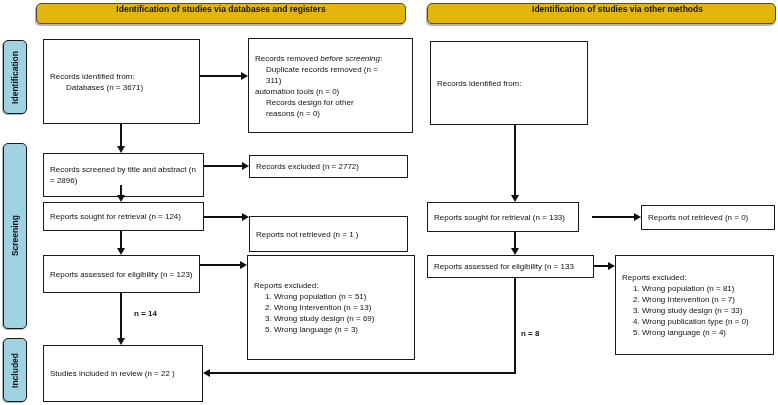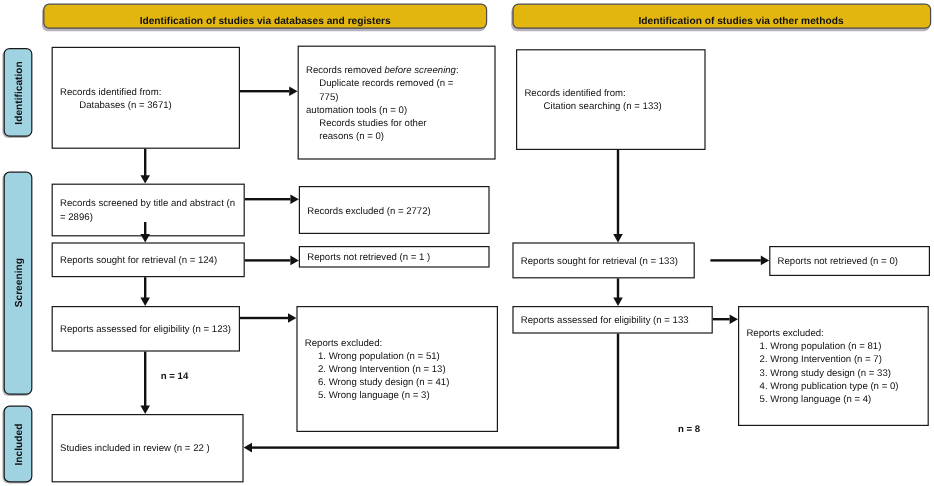--- a/index.html
+++ b/index.html
@@ -7,21 +7,21 @@
     position:relative;width:778px;height:405px;background:#ffffff;
     font-family:"Liberation Sans","DejaVu Sans",sans-serif;
     font-size:8px;line-height:11px;color:#111;overflow:hidden;
   }
   .hdr{
     position:absolute;height:21px;box-sizing:border-box;
     background:var(--header-bg,#e2b50f);
     border:1.6px solid var(--header-border,#4a4a4a);
     border-radius:5px;
     box-shadow:-1px 2px 0 rgba(125,115,135,.55);
-    display:flex;align-items:flex-end;justify-content:center;
+    display:flex;align-items:flex-start;justify-content:center;
     font-weight:bold;font-size:8.5px;text-align:center;
   }
   .stage{
     position:absolute;width:24px;box-sizing:border-box;
     background:var(--stage-bg,#a0d3e2);
     border:1.6px solid #1a1a1a;border-radius:5px;
     box-shadow:-1px 1px 0 rgba(90,90,100,.45);
     display:flex;align-items:center;justify-content:center;
     font-weight:bold;font-size:8.5px;
   }
@@ -65,61 +65,60 @@
   </div>
 
   <div class="box" style="left:43px;top:39px;width:157px;height:85px;">
     <div>Records identified from:</div>
     <div class="ind">Databases (n = 3671)</div>
   </div>
 
   <div class="box" style="left:248px;top:38px;width:165px;height:95px;">
     <div><span>Records removed </span><span class="it">before screening</span><span>:</span></div>
     <div class="ind-sm">Duplicate records removed (n =</div>
-    <div class="ind-sm">775)</div>
+    <div class="ind-sm">311)</div>
     <div>automation tools (n = 0)</div>
-    <div class="ind-sm">Records studies for other</div>
+    <div class="ind-sm">Records design for other</div>
     <div class="ind-sm">reasons (n = 0)</div>
   </div>
 
   <div class="box" style="left:43px;top:153px;width:161px;height:44px;">
     <div>Records screened by title and abstract (n = 2896)</div>
   </div>
 
-  <div class="box" style="left:249px;top:155px;width:159px;height:40px;">
+  <div class="box" style="left:249px;top:155px;width:159px;height:23px;">
     <div>Records excluded (n = 2772)</div>
   </div>
 
   <div class="box" style="left:43px;top:202px;width:161px;height:29px;">
     <div>Reports sought for retrieval (n = 124)</div>
   </div>
 
-  <div class="box" style="left:249px;top:205px;width:159px;height:18px;">
+  <div class="box" style="left:249px;top:216px;width:159px;height:36px;">
     <div>Reports not retrieved (n = 1 )</div>
   </div>
 
   <div class="box" style="left:43px;top:255px;width:157px;height:38px;">
     <div>Reports assessed for eligibility (n = 123)</div>
   </div>
 
   <div class="box" style="left:247px;top:255px;width:168px;height:105px;">
     <div>Reports excluded:</div>
     <div class="ind-sm">1. Wrong population (n = 51)</div>
     <div class="ind-sm">2. Wrong Intervention (n = 13)</div>
-    <div class="ind-sm">6. Wrong study design (n = 41)</div>
+    <div class="ind-sm">3. Wrong study design (n = 69)</div>
     <div class="ind-sm">5. Wrong language (n = 3)</div>
   </div>
 
   <div class="box" style="left:43px;top:345px;width:160px;height:57px;">
     <div>Studies included in review (n = 22 )</div>
   </div>
 
   <div class="box" style="left:430px;top:41px;width:158px;height:84px;">
     <div>Records identified from:</div>
-    <div class="ind">Citation searching (n = 133)</div>
   </div>
 
   <div class="box" style="left:427px;top:202px;width:152px;height:30px;">
     <div>Reports sought for retrieval (n = 133)</div>
   </div>
 
   <div class="box" style="left:641px;top:205px;width:134px;height:25px;">
     <div>Reports not retrieved (n = 0)</div>
   </div>
 
@@ -130,21 +129,21 @@
   <div class="box" style="left:615px;top:255px;width:159px;height:100px;">
     <div>Reports excluded:</div>
     <div class="ind-sm">1. Wrong population (n = 81)</div>
     <div class="ind-sm">2. Wrong Intervention (n = 7)</div>
     <div class="ind-sm">3. Wrong study design (n = 33)</div>
     <div class="ind-sm">4. Wrong publication type (n = 0)</div>
     <div class="ind-sm">5. Wrong language (n = 4)</div>
   </div>
 
   <div class="flabel" style="left:134px;top:308px;">n = 14</div>
-  <div class="flabel" style="left:521px;top:352px;margin-left:44px;">n = 8</div>
+  <div class="flabel" style="left:521px;top:328px;">n = 8</div>
 
   <div class="ln" style="left:120px;top:124px;width:2px;height:23px;"></div>
   <div class="ah ah-down" style="left:117px;top:146px;"></div>
 
   <div class="ln" style="left:120px;top:185px;width:2px;height:11px;"></div>
   <div class="ah ah-down" style="left:117px;top:195px;"></div>
 
   <div class="ln" style="left:120px;top:231px;width:2px;height:18px;"></div>
   <div class="ah ah-down" style="left:117px;top:248px;"></div>
 

